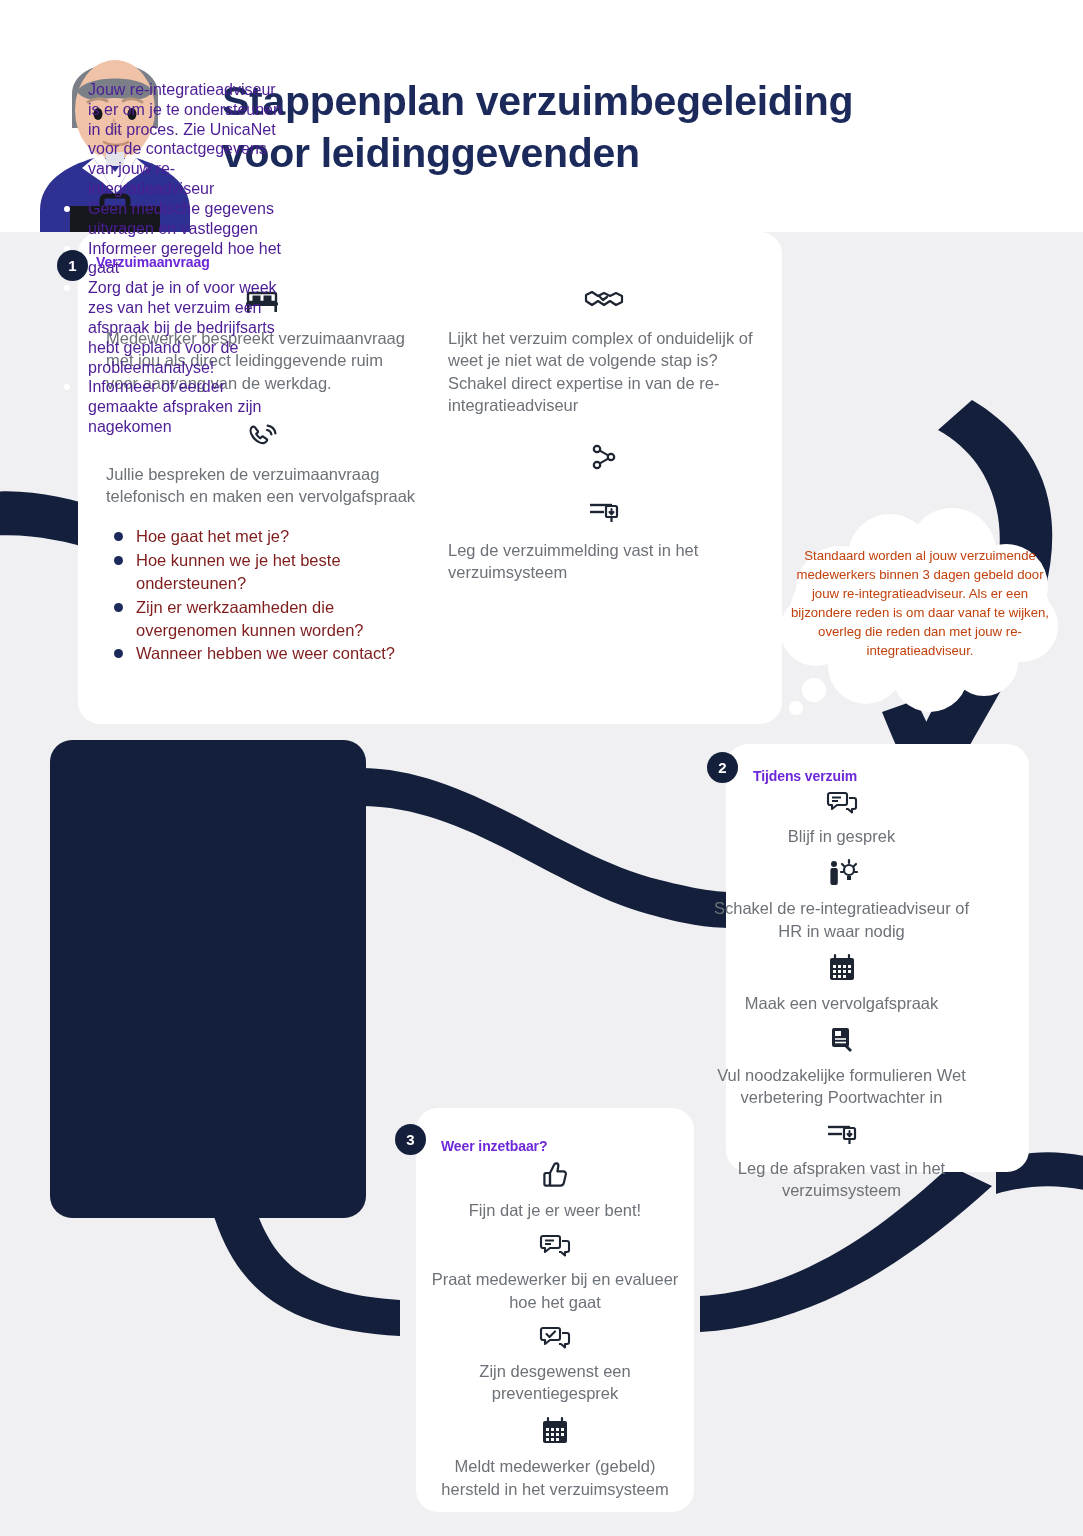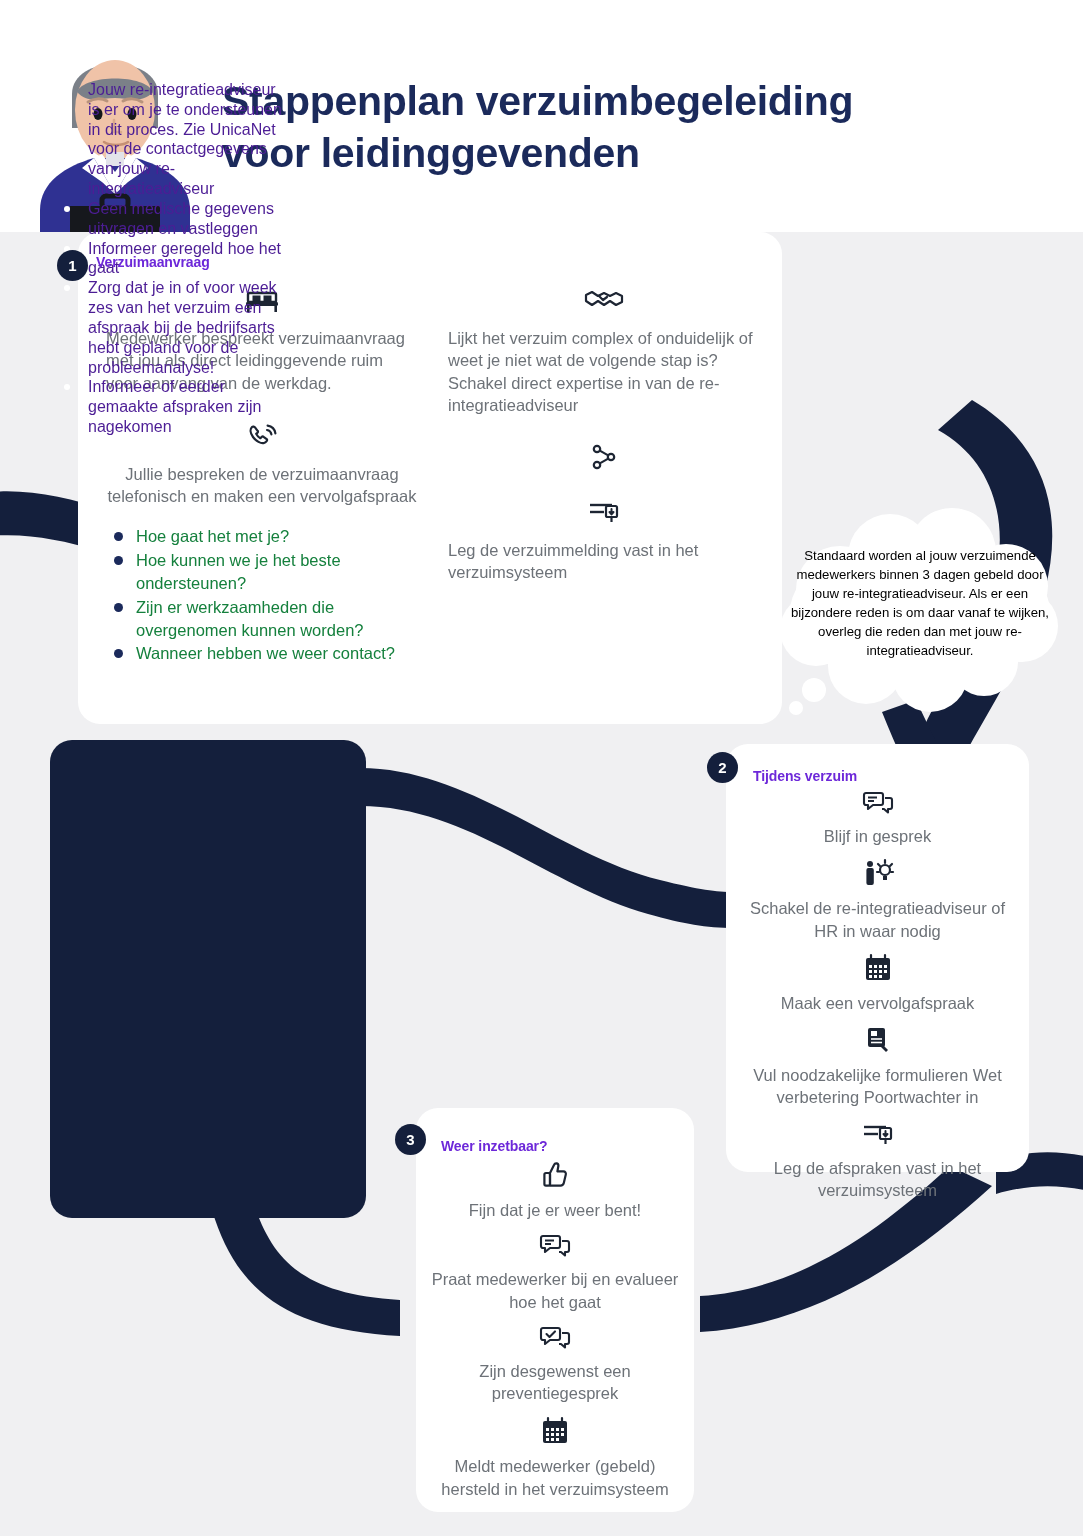--- a/index.html
+++ b/index.html
@@ -57,32 +57,32 @@
   .c1-colA{position:absolute;left:28px;top:48px;width:312px;}
   .c1-colB{position:absolute;left:370px;top:48px;width:312px;}
 
   .blk{margin-bottom:4px;}
   .blk .ic-wrap{display:flex;justify-content:center;margin-bottom:13px;}
 
   
   .q-list{list-style:none;margin:18px 0 0 0;padding:0;}
   .q-list li{
     position:relative;padding-left:30px;margin-bottom:0px;
-    color:#15803d;font-size:16.5px;line-height:1.42;
+    color:#7f1d1d;font-size:16.5px;line-height:1.42;
   }
   .q-list li:before{
     content:"";position:absolute;left:8px;top:7px;
     width:9px;height:9px;border-radius:50%;background:#1b2a5b;
   }
 
   
   #cloud{position:absolute;left:770px;top:494px;width:300px;height:228px;}
   .cloud-txt{
     position:absolute;left:14px;top:52px;width:272px;
-    text-align:center;color:#000000;
+    text-align:center;color:#c2410c;
     font-size:13.2px;line-height:1.44;
   }
 
   
   #tips{left:50px;top:740px;width:316px;height:478px;}
   .tips-h{
     position:absolute;left:38px;top:42px;
     color:#ffffff;font-size:17px;font-weight:bold;
   }
   .tips-list{
@@ -175,21 +175,21 @@
           <rect x="8.5" y="11.5" width="8" height="6" fill="#1d2533"></rect>
           <rect x="19.5" y="11.5" width="8" height="6" fill="#1d2533"></rect>
           <rect x="2" y="18" width="32" height="4" rx="1.4" fill="#1d2533"></rect>
           <rect x="3" y="22" width="2.6" height="6" fill="#1d2533"></rect>
           <rect x="30.4" y="22" width="2.6" height="6" fill="#1d2533"></rect>
         </svg>
       </div>
       <div class="body-txt">Medewerker bespreekt verzuimaanvraag met jou als direct leidinggevende ruim voor aanvang van de werkdag.</div>
     </div>
 
-    <div class="blk" style="margin-top:26px;text-align:center;">
+    <div class="blk" style="margin-top:26px;">
       <div class="ic-wrap">
         <svg class="ic" width="34" height="30" viewBox="0 0 34 30">
           <path d="M7 7 C5 9 5 13 8 17 C11 21 16 24 19 23 C21 22.4 22.5 20.5 22 19.4 L18.6 16.8 C18 16.3 17 16.6 16.4 17.2 L15.4 18.2 C13.6 17.2 12 15.6 11.2 13.9 L12.3 12.9 C12.9 12.3 13.1 11.4 12.6 10.8 L10 7.4 C9.4 6.7 7.9 6.2 7 7 Z" fill="none" stroke="#1d2533" stroke-width="2.2" stroke-linejoin="round"></path>
           <path d="M22 10 C24.4 10.4 26 12 26.4 14.4" fill="none" stroke="#1d2533" stroke-width="2.2" stroke-linecap="round"></path>
           <path d="M22.6 5.6 C26.8 6.2 29.8 9.2 30.4 13.4" fill="none" stroke="#1d2533" stroke-width="2.2" stroke-linecap="round"></path>
         </svg>
       </div>
       <div class="body-txt">Jullie bespreken de verzuimaanvraag telefonisch en maken een vervolgafspraak</div>
     </div>
 
@@ -266,21 +266,21 @@
     <li>Geen medische gegevens uitvragen en vastleggen</li>
     <li>Informeer geregeld hoe het gaat</li>
     <li>Zorg dat je in of voor week zes van het verzuim een afspraak bij de bedrijfsarts hebt gepland voor de probleemanalyse!</li>
     <li>Informeer of eerder gemaakte afspraken zijn nagekomen</li>
   </ul>
 
   <div class="card" id="card2"></div>
   <div class="badge" style="left:707px;top:752px;">2</div>
   <div class="step-title" style="left:753px;top:768px;">Tijdens verzuim</div>
 
-  <div class="c2-inner" style="position:absolute;left:744px;top:790px;width:267px;">
+  <div class="c2-inner" style="position:absolute;left:708px;top:790px;width:267px;">
 
     <div class="item">
       <div class="ic-wrap">
         <svg class="ic" width="32" height="26" viewBox="0 0 32 26">
           <path d="M4 3 H19 A2 2 0 0 1 21 5 V13 A2 2 0 0 1 19 15 H11 L6 19 V15 H4 A2 2 0 0 1 2 13 V5 A2 2 0 0 1 4 3 Z" fill="none" stroke="#1d2533" stroke-width="2.1" stroke-linejoin="round"></path>
           <line x1="6" y1="7.5" x2="15" y2="7.5" stroke="#1d2533" stroke-width="2"></line>
           <line x1="6" y1="11" x2="12" y2="11" stroke="#1d2533" stroke-width="2"></line>
           <path d="M23 8 H28 A2 2 0 0 1 30 10 V17 A2 2 0 0 1 28 19 H26 V22.5 L22 19 H20" fill="none" stroke="#1d2533" stroke-width="2.1" stroke-linejoin="round"></path>
         </svg>
       </div>

